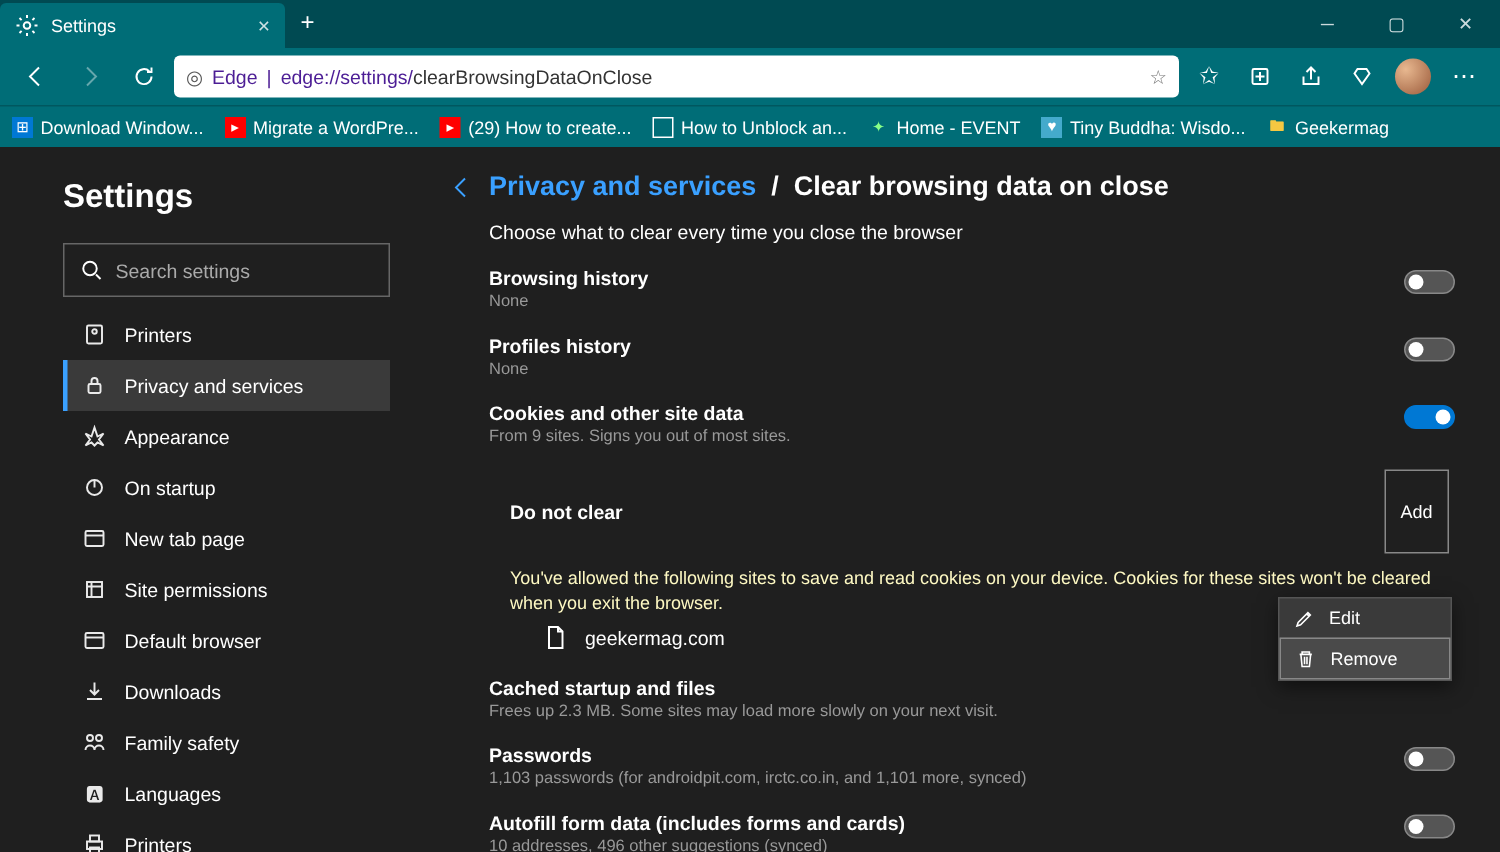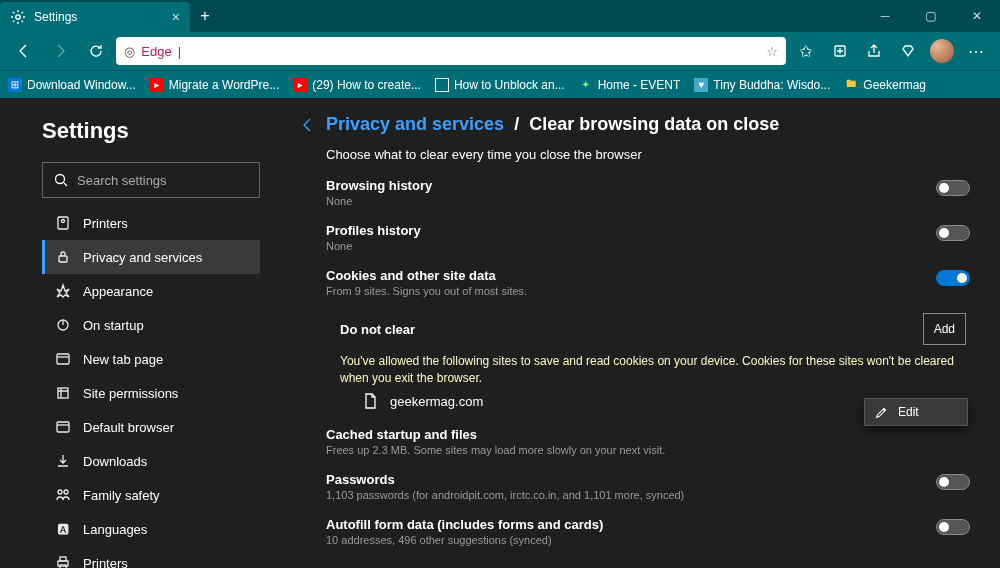--- a/index.html
+++ b/index.html
@@ -10,21 +10,21 @@
 .tab { background: #006d77; width: 190px; display: flex; align-items: center; padding: 0 10px; gap: 8px; font-size: 12px; position: relative; border-radius: 4px 4px 0 0; margin-top: 2px; }
 .tab-close { margin-left: auto; font-size: 14px; opacity: .8; }
 .newtab { width: 30px; display: flex; align-items: center; justify-content: center; color: #fff; font-size: 16px; }
 .wincontrols { margin-left: auto; display: flex; }
 .wincontrols div { width: 46px; display: flex; align-items: center; justify-content: center; font-size: 12px; opacity: .8; }
 
 
 .toolbar { height: 38px; background: #006d77; display: flex; align-items: center; padding: 0 8px; gap: 4px; }
 .tbtn { width: 32px; height: 32px; display: flex; align-items: center; justify-content: center; color: #fff; }
 .addr { flex: 1; height: 28px; background: #fff; border-radius: 4px; display: flex; align-items: center; padding: 0 8px; font-size: 13px; color: #333; gap: 6px; }
-.addr .grey { color: #be185d; }
+.addr .grey { color: #4c1d95; }
 .addr-star { margin-left: auto; color: #777; }
 .ricons { display: flex; gap: 2px; }
 .avatar { width: 24px; height: 24px; border-radius: 50%; background: radial-gradient(circle at 30% 30%, #e8b890, #9a5a3a); }
 
 
 .bookmarks { height: 28px; background: #006d77; display: flex; align-items: center; padding: 0 8px; gap: 14px; font-size: 12px; border-top: 1px solid rgba(0,0,0,.2); }
 .bm { display: flex; align-items: center; gap: 5px; color: #fff; white-space: nowrap; }
 .bm .ic { width: 14px; height: 14px; display: inline-flex; align-items: center; justify-content: center; font-size: 10px; }
 
 
@@ -46,25 +46,25 @@
 .setting .title { font-size: 13px; font-weight: 700; }
 .setting .sub { font-size: 11px; color: #999; margin-top: 2px; }
 .toggle { position: absolute; right: 0; top: 2px; width: 34px; height: 16px; border-radius: 10px; background: #555; border: 1px solid #888; display: flex; align-items: center; }
 .toggle.off::after { content: ""; width: 10px; height: 10px; background: #fff; border-radius: 50%; margin-left: 2px; }
 .toggle.on { background: #0078d4; border-color: #0078d4; justify-content: flex-end; }
 .toggle.on::after { content: ""; width: 10px; height: 10px; background: #fff; border-radius: 50%; margin-right: 2px; }
 
 .dnc { margin-left: 40px; padding-right: 4px; }
 .dnc-head { display: flex; align-items: center; }
 .dnc-head .t { font-size: 13px; font-weight: 600; }
-.addbtn { margin-left: auto; border: 1px solid #888; padding: 8px 10px; font-size: 12px; background: transparent; color: #fff; }
+.addbtn { margin-left: auto; border: 1px solid #888; padding: 20px 10px; font-size: 12px; background: transparent; color: #fff; }
 .dnc-desc { font-size: 12px; color: #fef9c3; margin-top: 8px; line-height: 1.4; }
 .site-row { display: flex; align-items: flex-end; gap: 12px; margin-top: 6px; padding-left: 22px; font-size: 13px; }
 
-.ctx { position: absolute; right: 32px; top: 300px; width: 104px; background: #3a3a3a; border: 1px solid #555; font-size: 12px; box-shadow: 0 4px 12px rgba(0,0,0,.5); }
+.ctx { position: absolute; right: 32px; top: 300px; width: 116px; background: #3a3a3a; border: 1px solid #555; font-size: 12px; box-shadow: 0 4px 12px rgba(0,0,0,.5); }
 .ctx div { display: flex; align-items: center; gap: 10px; padding: 6px 10px; }
 .ctx div.hl { background: #4a4a4a; border: 1px solid #888; }
 
 svg { display: block; }
 .sicon { width: 16px; height: 16px; stroke: #fff; stroke-width: 1.3; fill: none; }
 </style>
 </head>
 <body>
 
 <div class="titlebar">
@@ -99,20 +99,21 @@
     </div>
   <div class="tbtn">
       <svg class="sicon" viewBox="0 0 16 16">
         <path d="M13 8a5 5 0 1 1-1.5-3.5M13 2v3h-3"></path>
       </svg>
     </div>
   <div class="addr">
     <span style="color:#555">◎</span>
     <span class="grey">Edge</span>
     <span class="grey">|</span>
+    <span><span class="grey">edge://settings/</span><span>clearBrowsingDataOnClose</span></span>
     <span class="addr-star">☆</span>
   </div>
   <div class="ricons">
     <div class="tbtn">✩</div>
     <div class="tbtn">
         <svg class="sicon" viewBox="0 0 16 16">
           <rect x="3" y="3" width="10" height="10" rx="1"></rect>
           <path d="M8 5v6M5 8h6"></path>
         </svg>
       </div>
@@ -338,15 +339,23 @@
 
     <div class="ctx">
       <div>
           <span>
             <svg class="sicon" viewBox="0 0 16 16" style="width:13px;height:13px">
               <path d="M2 14l1-3 8-8 2 2-8 8zM10 4l2 2"></path>
             </svg>
           </span>
           <span>Edit</span>
         </div>
+      <div class="hl">
+          <span>
+            <svg class="sicon" viewBox="0 0 16 16" style="width:13px;height:13px">
+              <path d="M3 4h10M5 4V2h6v2M4 4l1 10h6l1-10M7 6v6M9 6v6"></path>
+            </svg>
+          </span>
+          <span>Remove</span>
+        </div>
     </div>
   </div>
 </div>
 
 </body></html>

